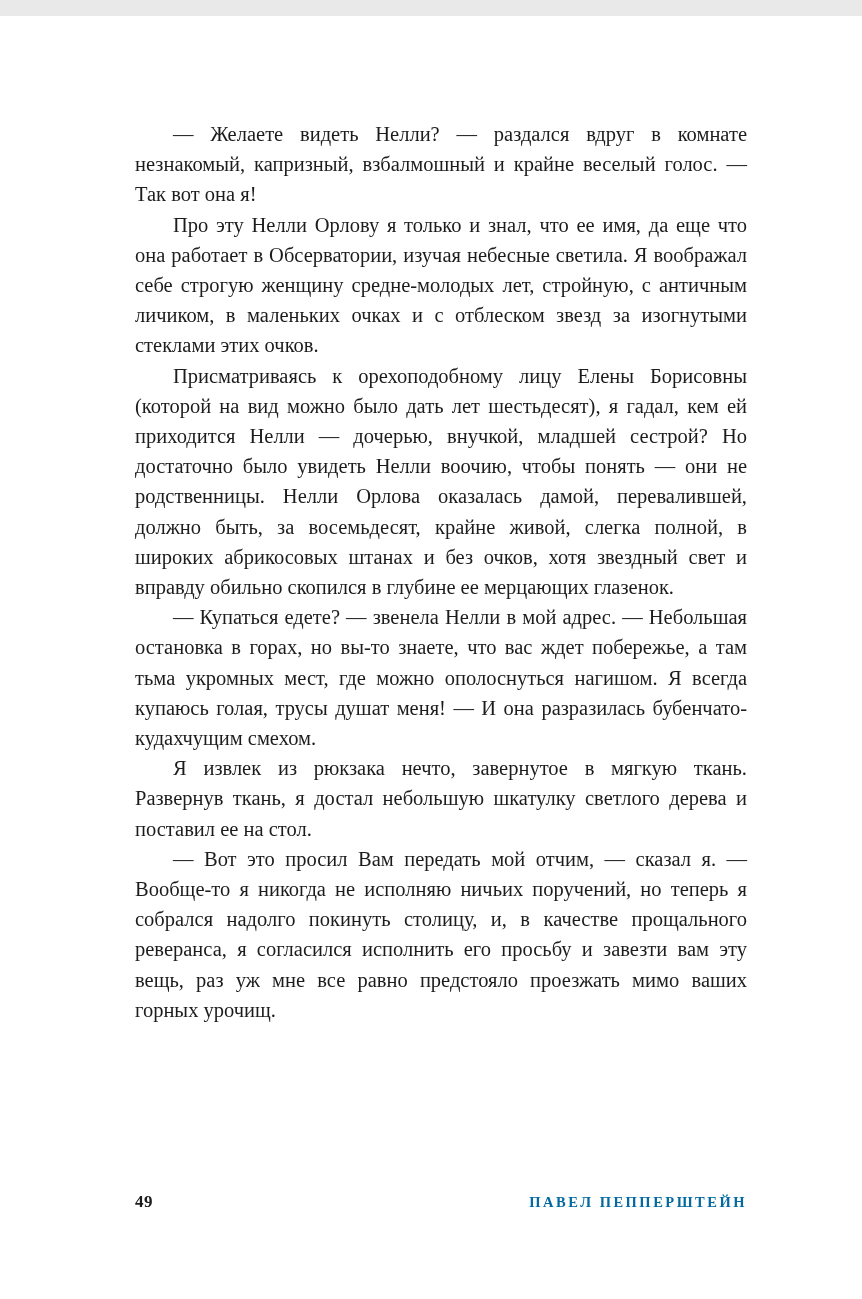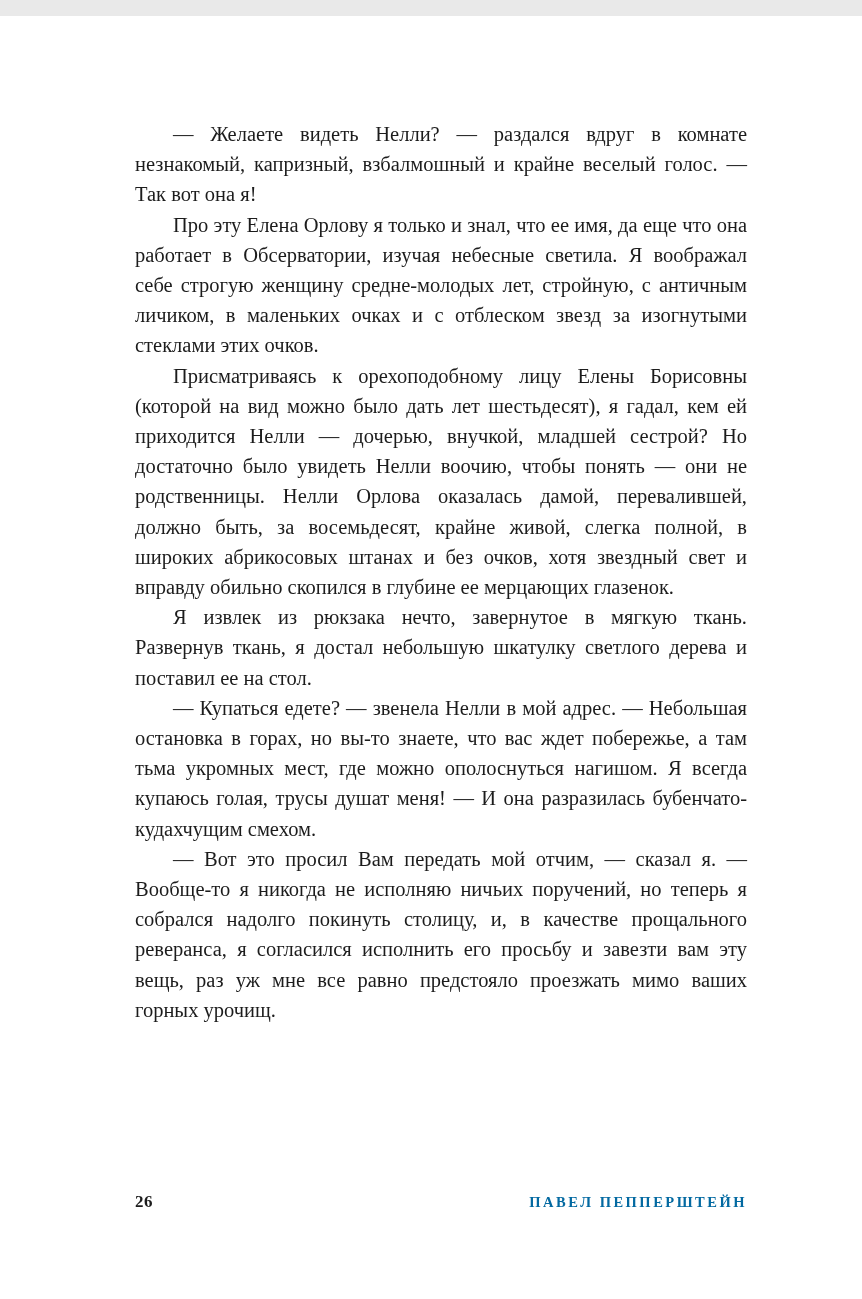--- a/index.html
+++ b/index.html
@@ -54,23 +54,23 @@
       color: #0369a1;
       text-transform: uppercase;
     }
   </style>
 </head>
 <body>
 
 <div class="page">
   <div class="text-block">
     <p>— Желаете видеть Нелли? — раздался вдруг в комнате незнакомый, капризный, взбалмошный и крайне веселый голос. — Так вот она я!</p>
-    <p>Про эту Елена Орлову я только и знал, что ее имя, да еще что она работает в Обсерватории, изучая небесные светила. Я воображал себе строгую женщину средне-молодых лет, стройную, с античным личиком, в маленьких очках и с отблеском звезд за изогнутыми стеклами этих очков.</p>
+    <p>Про эту Нелли Орлову я только и знал, что ее имя, да еще что она работает в Обсерватории, изучая небесные светила. Я воображал себе строгую женщину средне-молодых лет, стройную, с античным личиком, в маленьких очках и с отблеском звезд за изогнутыми стеклами этих очков.</p>
     <p>Присматриваясь к орехоподобному лицу Елены Борисовны (которой на вид можно было дать лет шестьдесят), я гадал, кем ей приходится Нелли — дочерью, внучкой, младшей сестрой? Но достаточно было увидеть Нелли воочию, чтобы понять — они не родственницы. Нелли Орлова оказалась дамой, перевалившей, должно быть, за восемьдесят, крайне живой, слегка полной, в широких абрикосовых штанах и без очков, хотя звездный свет и вправду обильно скопился в глубине ее мерцающих глазенок.</p>
+    <p>— Купаться едете? — звенела Нелли в мой адрес. — Небольшая остановка в горах, но вы-то знаете, что вас ждет побережье, а там тьма укромных мест, где можно ополоснуться нагишом. Я всегда купаюсь голая, трусы душат меня! — И она разразилась бубенчато-кудахчущим смехом.</p>
     <p>Я извлек из рюкзака нечто, завернутое в мягкую ткань. Развернув ткань, я достал небольшую шкатулку светлого дерева и поставил ее на стол.</p>
-    <p>— Купаться едете? — звенела Нелли в мой адрес. — Небольшая остановка в горах, но вы-то знаете, что вас ждет побережье, а там тьма укромных мест, где можно ополоснуться нагишом. Я всегда купаюсь голая, трусы душат меня! — И она разразилась бубенчато-кудахчущим смехом.</p>
     <p>— Вот это просил Вам передать мой отчим, — сказал я. — Вообще-то я никогда не исполняю ничьих поручений, но теперь я собрался надолго покинуть столицу, и, в качестве прощального реверанса, я согласился исполнить его просьбу и завезти вам эту вещь, раз уж мне все равно предстояло проезжать мимо ваших горных урочищ.</p>
   </div>
   <div class="page-footer">
-    <span class="page-number">26</span>
+    <span class="page-number">49</span>
     <span class="running-head">ПАВЕЛ ПЕППЕРШТЕЙН</span>
   </div>
 </div>
 
 </body></html>

